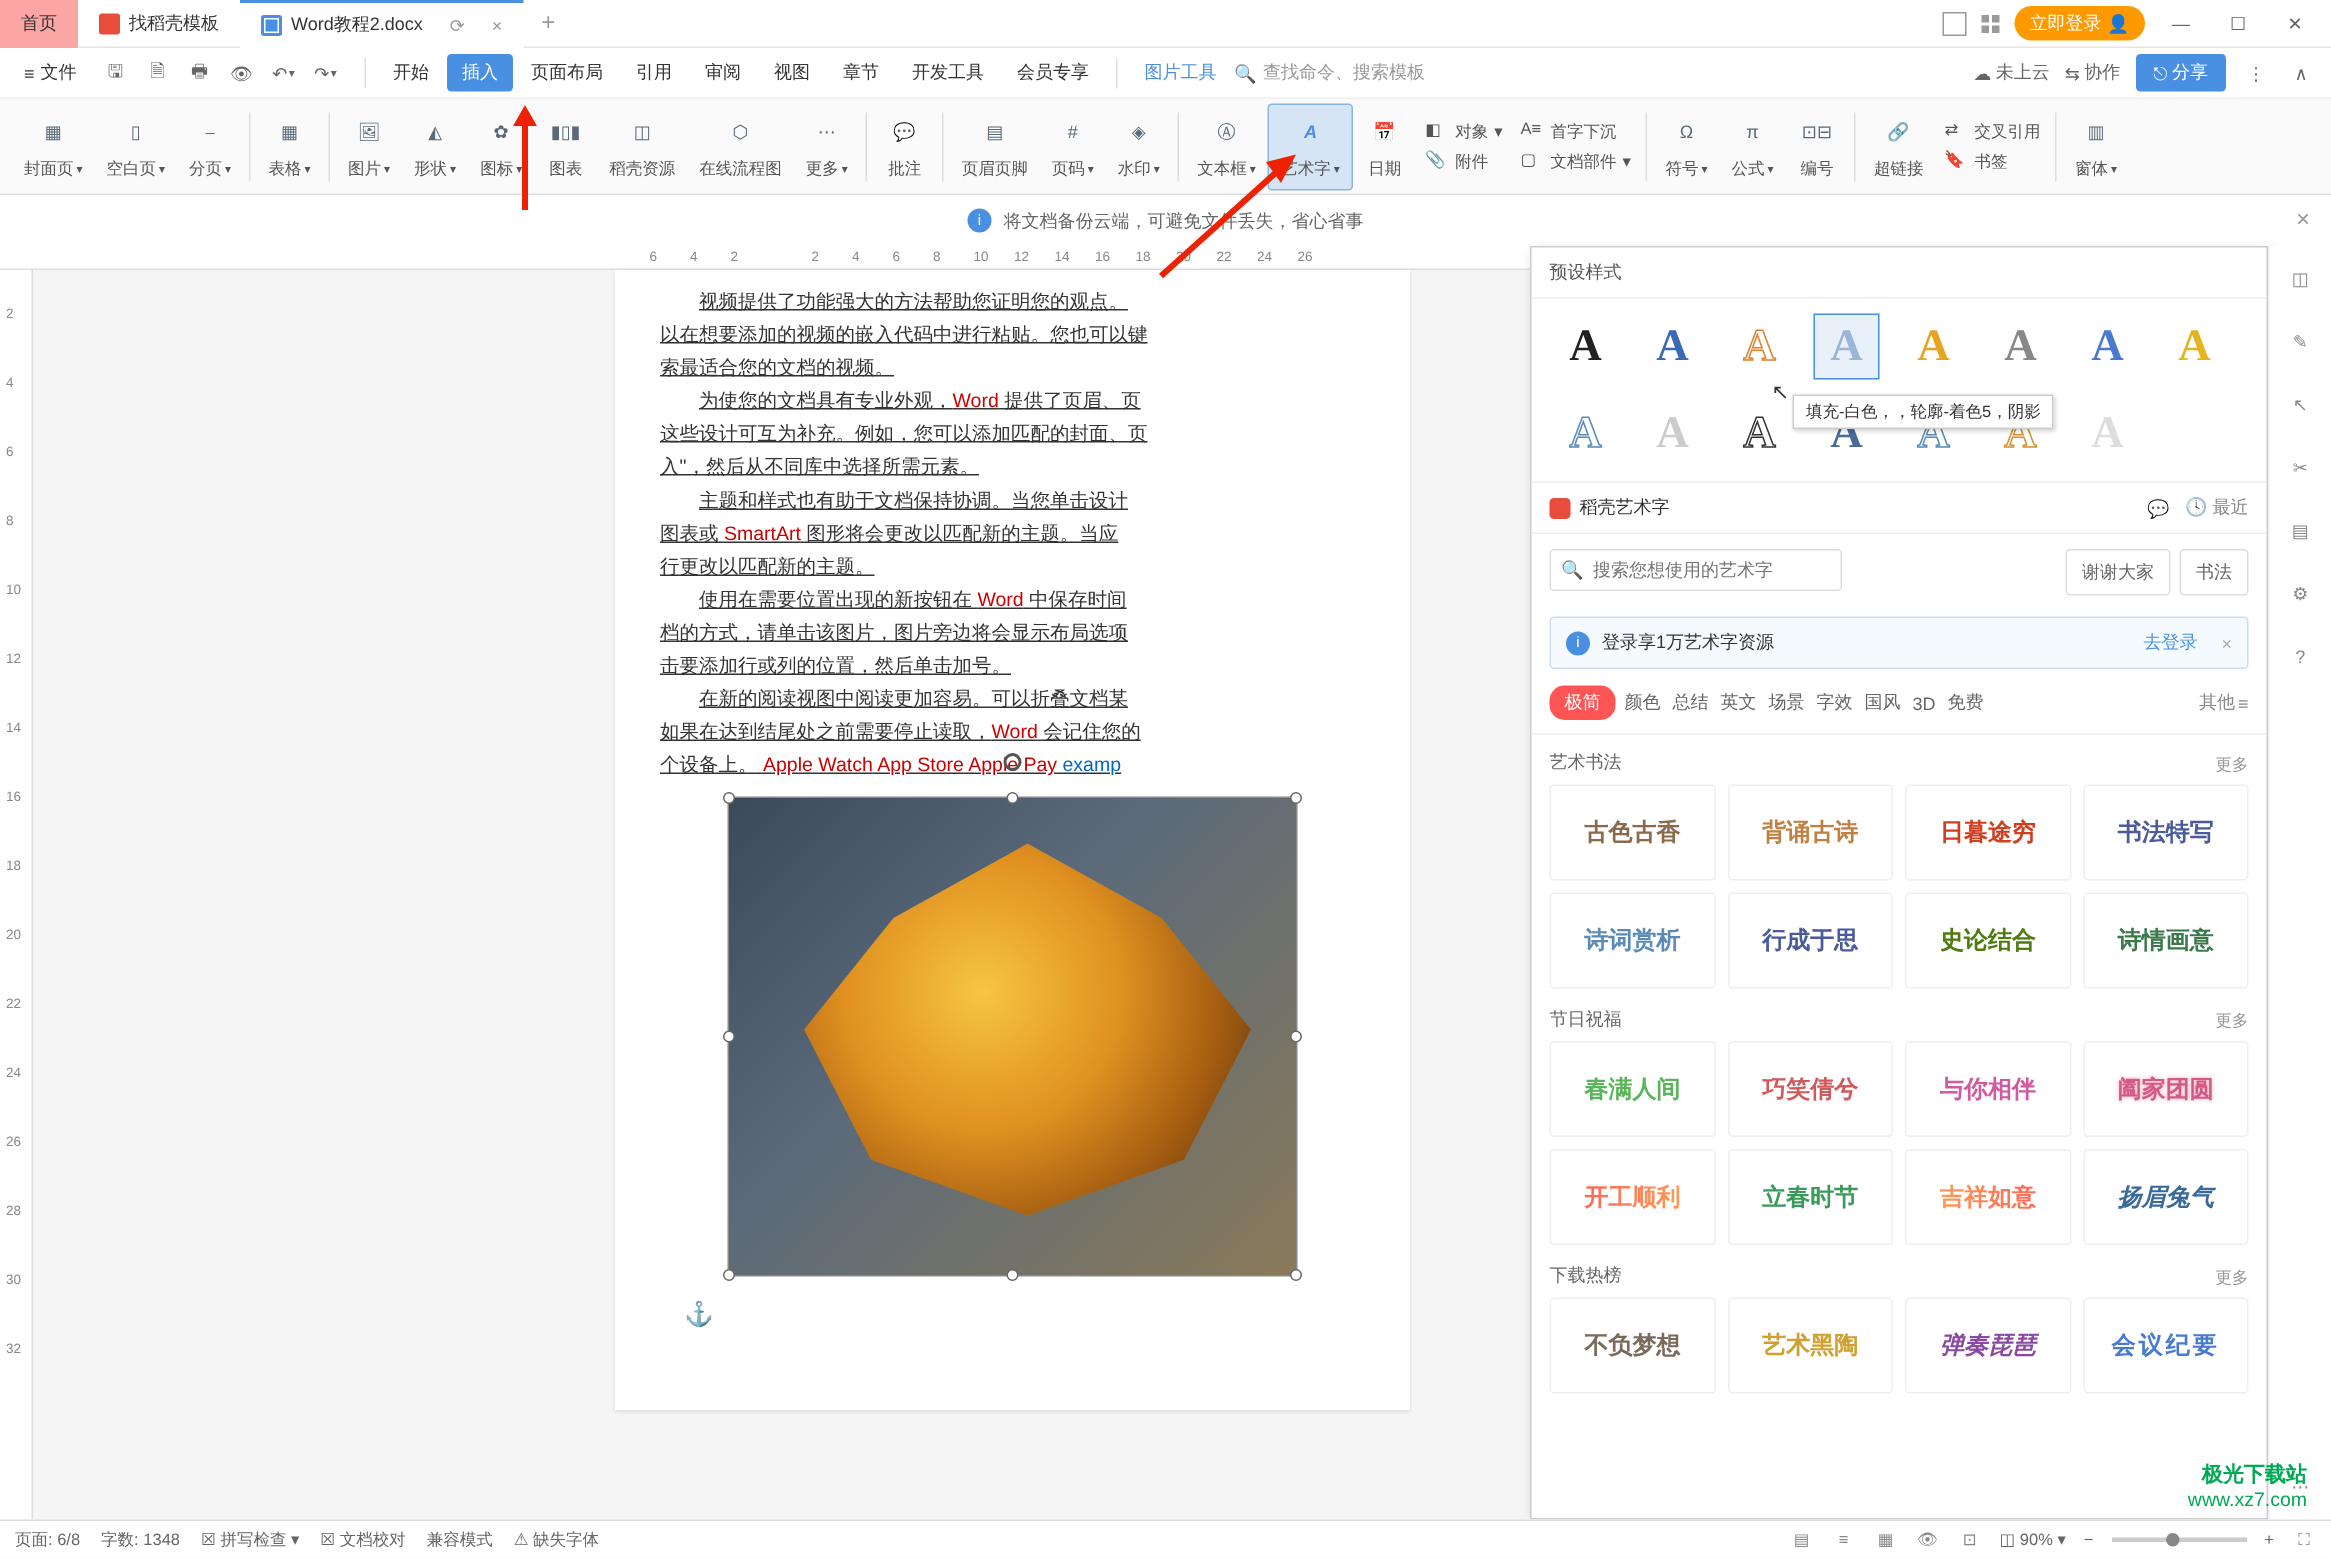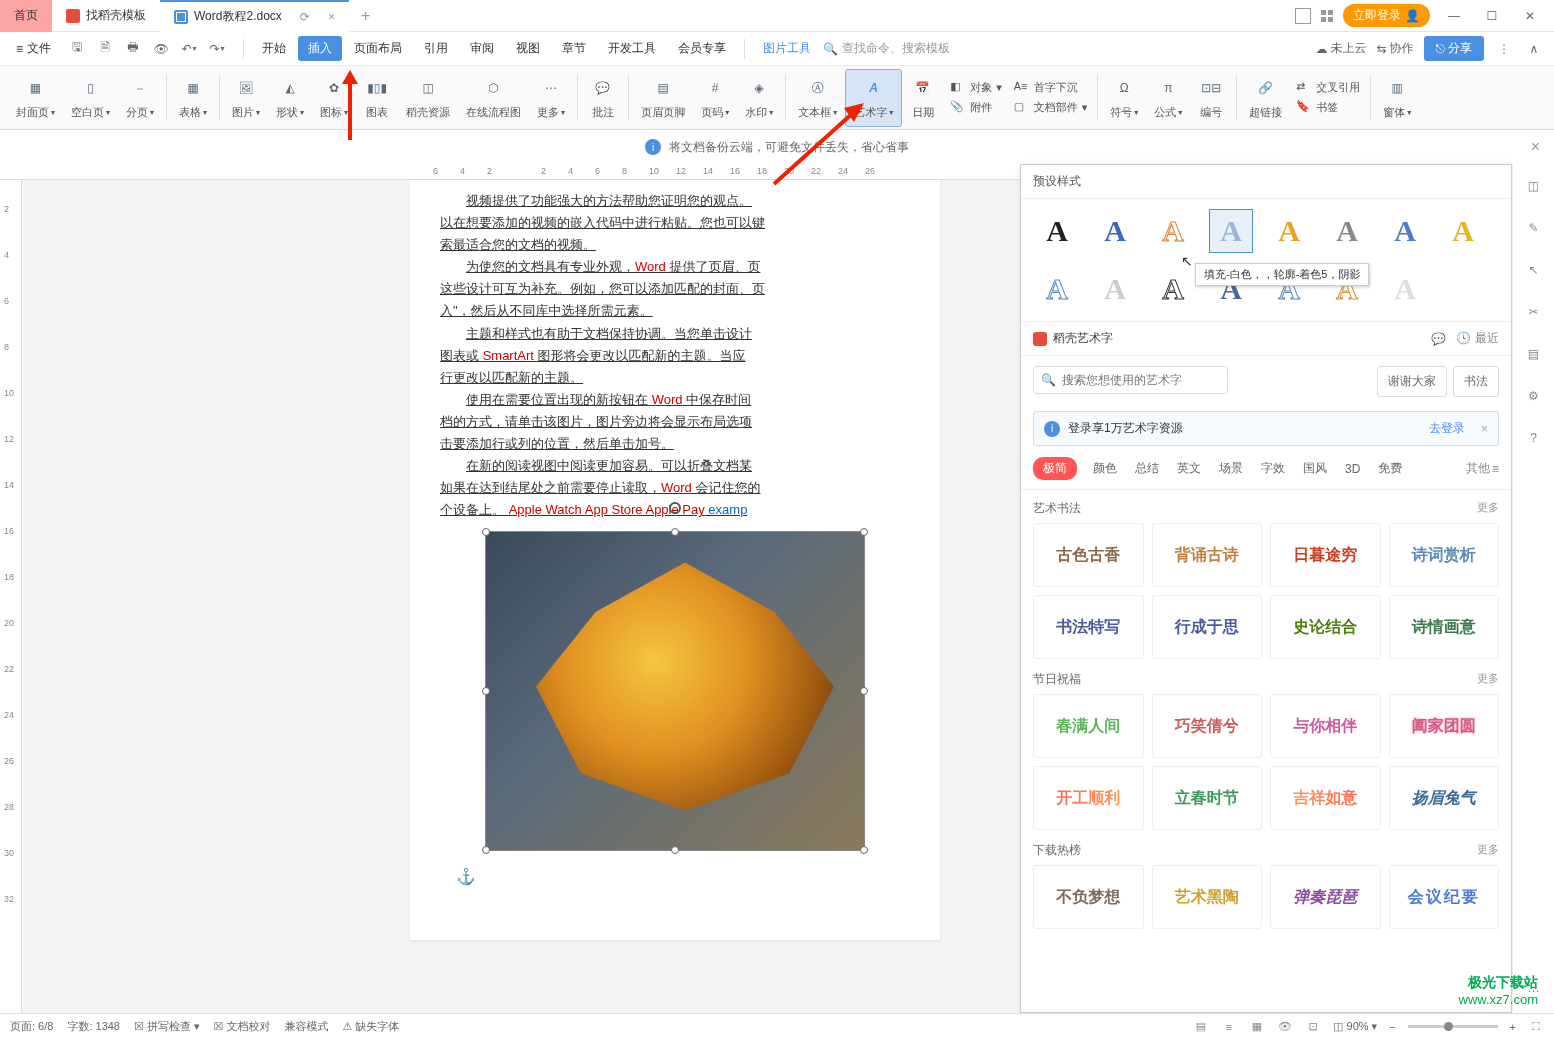--- a/index.html
+++ b/index.html
@@ -94,27 +94,27 @@
 .wa-docer-right{margin-left:auto;display:flex;gap:10px;color:#888;align-items:center;}
 .wa-search{padding:10px 12px;display:flex;gap:6px;}
 .wa-search input{flex:1;border:1px solid #ddd;border-radius:3px;padding:6px 10px 6px 28px;font-size:12px;}
 .wa-search-wrap{position:relative;flex:1;}
 .wa-search-ico{position:absolute;left:8px;top:7px;color:#bbb;}
 .wa-chip{border:1px solid #ddd;border-radius:3px;padding:6px 10px;font-size:12px;color:#666;cursor:pointer;}
 .wa-login{margin:4px 12px 10px;border:1px solid #cde;background:#f5faff;border-radius:3px;padding:8px 10px;display:flex;align-items:center;gap:8px;}
 .wa-login-ico{width:16px;height:16px;border-radius:50%;background:#4a90e2;color:#fff;display:flex;align-items:center;justify-content:center;font-size:10px;}
 .wa-login-link{margin-left:auto;color:#4a90e2;}
 .wa-login-close{color:#aaa;margin-left:8px;}
-.wa-tabs{padding:0 12px 8px;display:flex;gap:14px;border-bottom:1px solid #eee;align-items:center;}
+.wa-tabs{padding:0 12px 8px;display:flex;gap:4px;border-bottom:1px solid #eee;align-items:center;}
 .wa-tab{padding:4px 2px;color:#666;cursor:pointer;font-size:12px;}
 .wa-tab.active{background:#f55;color:#fff;border-radius:10px;padding:3px 10px;}
 .wa-tab-other{margin-left:auto;color:#888;display:flex;align-items:center;gap:2px;}
 .wa-body{flex:1;overflow-y:auto;padding:4px 12px;}
 .wa-section{margin-bottom:6px;}
-.wa-section-head{display:flex;align-items:flex-start;padding:6px 0;color:#666;}
+.wa-section-head{display:flex;align-items:flex-end;padding:6px 0;color:#666;}
 .wa-more{margin-left:auto;color:#999;font-size:11px;}
 .wa-grid{display:grid;grid-template-columns:repeat(4,1fr);gap:8px;}
 .wa-card{height:64px;border:1px solid #eee;border-radius:3px;display:flex;align-items:center;justify-content:center;font-size:16px;font-weight:bold;}
 
 
 .rsidebar{position:absolute;right:0;top:164px;bottom:26px;width:42px;background:#fff;border-left:1px solid #eee;display:flex;flex-direction:column;align-items:center;padding-top:12px;gap:22px;}
 .rsb-ico{width:20px;height:20px;color:#888;display:flex;align-items:center;justify-content:center;}
 
 
 .statusbar{position:absolute;bottom:0;left:0;right:0;height:26px;background:#fff;border-top:1px solid #ddd;display:flex;align-items:center;padding:0 10px;gap:14px;font-size:11px;color:#666;}
@@ -494,22 +494,22 @@
     <div class="wa-body">
       <div class="wa-section">
         <div class="wa-section-head">
             <span>艺术书法</span>
             <span class="wa-more">更多</span>
           </div>
         <div class="wa-grid">
           <div class="wa-card c1">古色古香</div>
           <div class="wa-card c2">背诵古诗</div>
           <div class="wa-card c3">日暮途穷</div>
+          <div class="wa-card c5">书法特写</div>
           <div class="wa-card c4">诗词赏析</div>
-          <div class="wa-card c5">书法特写</div>
           <div class="wa-card c6">行成于思</div>
           <div class="wa-card c7">史论结合</div>
           <div class="wa-card c8">诗情画意</div>
         </div>
       </div>
       <div class="wa-section">
         <div class="wa-section-head">
             <span>节日祝福</span>
             <span class="wa-more">更多</span>
           </div>

